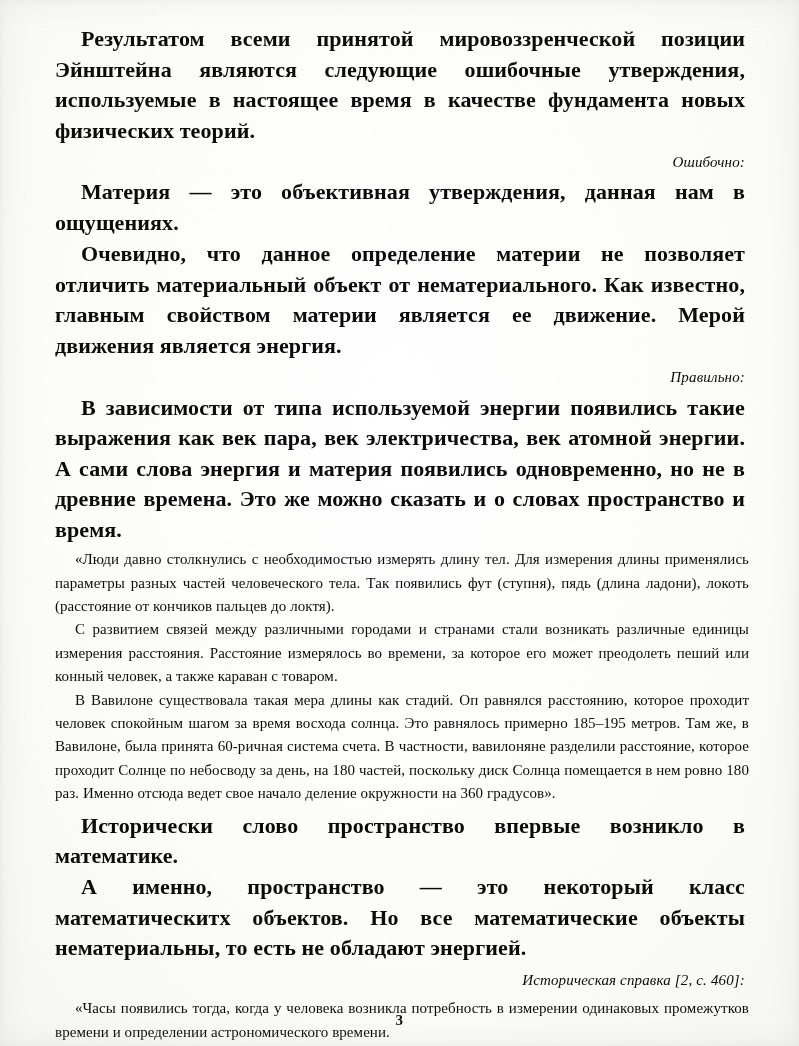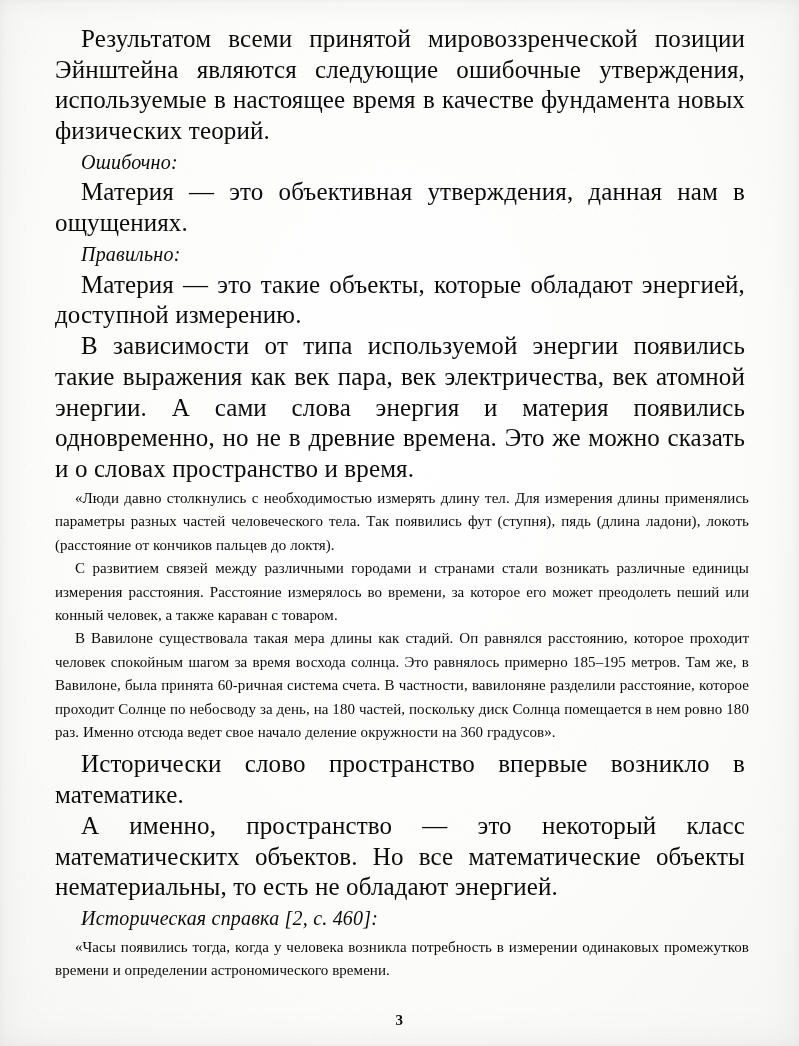--- a/index.html
+++ b/index.html
@@ -49,34 +49,35 @@
 
   p {
     margin: 0;
     text-align: justify;
     text-justify: inter-word;
     hyphens: manual;
   }
 
   
   .body-par {
-    font-size: 25px;
+    font-size: 22px;
     line-height: 30.6px;
     text-indent: 26px;
     letter-spacing: .005em;
     margin-bottom: 0.5px;
+    font-weight: bold;
   }
 
   
   .heading-it {
-    font-size: 20px;
+    font-size: 15px;
     line-height: 30.6px;
     text-indent: 26px;
     font-style: italic;
-    text-align: left;
+    text-align: right;
     letter-spacing: .01em;
   }
 
   
   .note-par {
     font-size: 15px;
     line-height: 23.4px;
     text-indent: 20px;
     text-align: justify;
     letter-spacing: .004em;
@@ -116,24 +117,24 @@
 <div id="page">
 
   <div id="text-column">
 
     <p class="body-par">Результатом всеми принятой мировоззренческой позиции Эйнштейна являются следующие ошибочные утверждения, используемые в настоящее время в качестве фундамента новых физических теорий.</p>
 
     <p class="heading-it">Ошибочно:</p>
 
     <p class="body-par">Материя — это объективная утверждения, данная нам в ощущениях.</p>
 
+    <p class="body-par">Очевидно, что данное определение материи не позволяет отличить материальный объект от нематериального. Как известно, главным свойством материи является ее движение. Мерой движения является энергия.</p>
 
     <p class="heading-it">Правильно:</p>
 
-    <p class="body-par">Материя — это такие объекты, которые обладают энергией, доступной измерению.</p>
 
     <p class="body-par">В зависимости от типа используемой энергии появились такие выражения как век пара, век электричества, век атомной энергии. А сами слова энергия и материя появились одновременно, но не в древние времена. Это же можно сказать и о словах пространство и время.</p>
 
 
 
     <div class="gap-sm"></div>
 
     <p class="note-par">«Люди давно столкнулись с необходимостью измерять длину тел. Для измерения длины применялись параметры разных частей человеческого тела. Так появились фут (ступня), пядь (длина ладони), локоть (расстояние от кончиков пальцев до локтя).</p>
 
     <p class="note-par">С развитием связей между различными городами и странами стали возникать различные единицы измерения расстояния. Расстояние измерялось во времени, за которое его может преодолеть пеший или конный человек, а также караван с товаром.</p>

